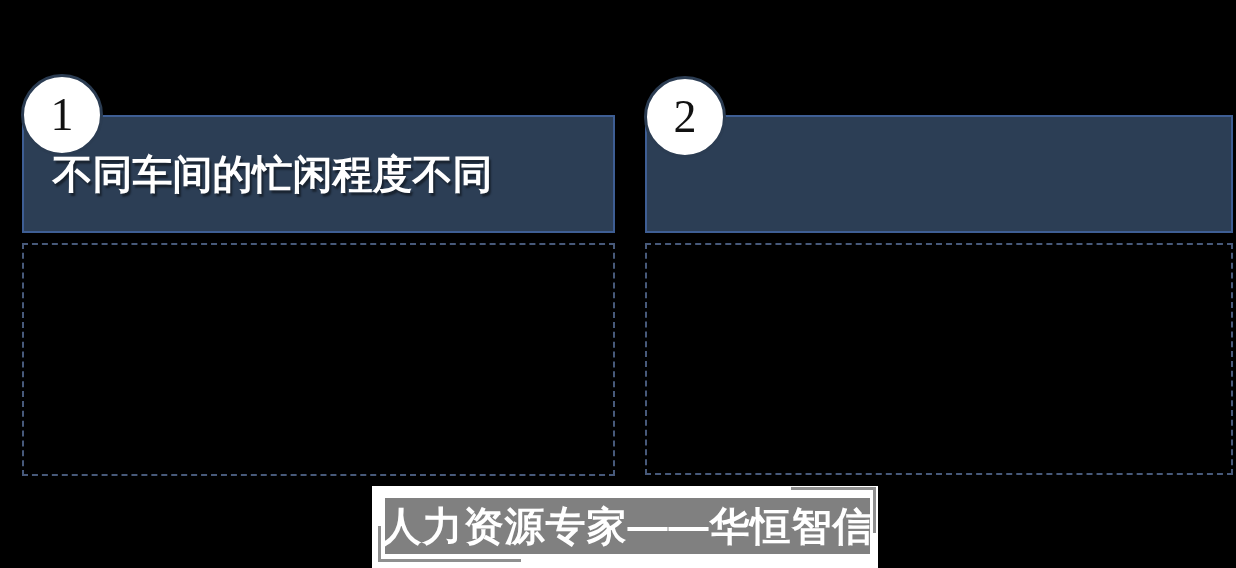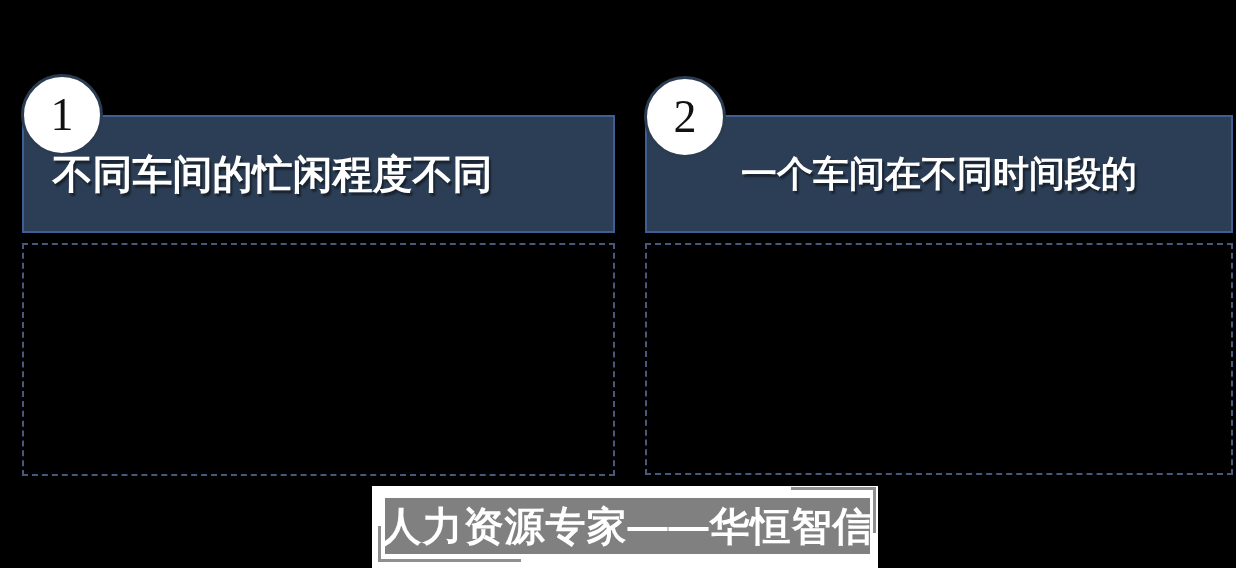--- a/index.html
+++ b/index.html
@@ -139,21 +139,20 @@
   </div>
   <div class="header-bar bar-1">
     <span>不同车间的忙闲程度不同</span>
   </div>
   <div class="dash-box dash-1"></div>
 
   <div class="num-circle circle-2">
     <span class="num">2</span>
   </div>
   <div class="header-bar bar-2">
-    <span>一个车间在不同时间段的</span>
   </div>
   <div class="dash-box dash-2"></div>
 
   <div class="footer-white"></div>
   <div class="bracket-tr"></div>
   <div class="bracket-bl"></div>
   <div class="footer-gray">
     <span>人力资源专家——华恒智信</span>
   </div>
 

